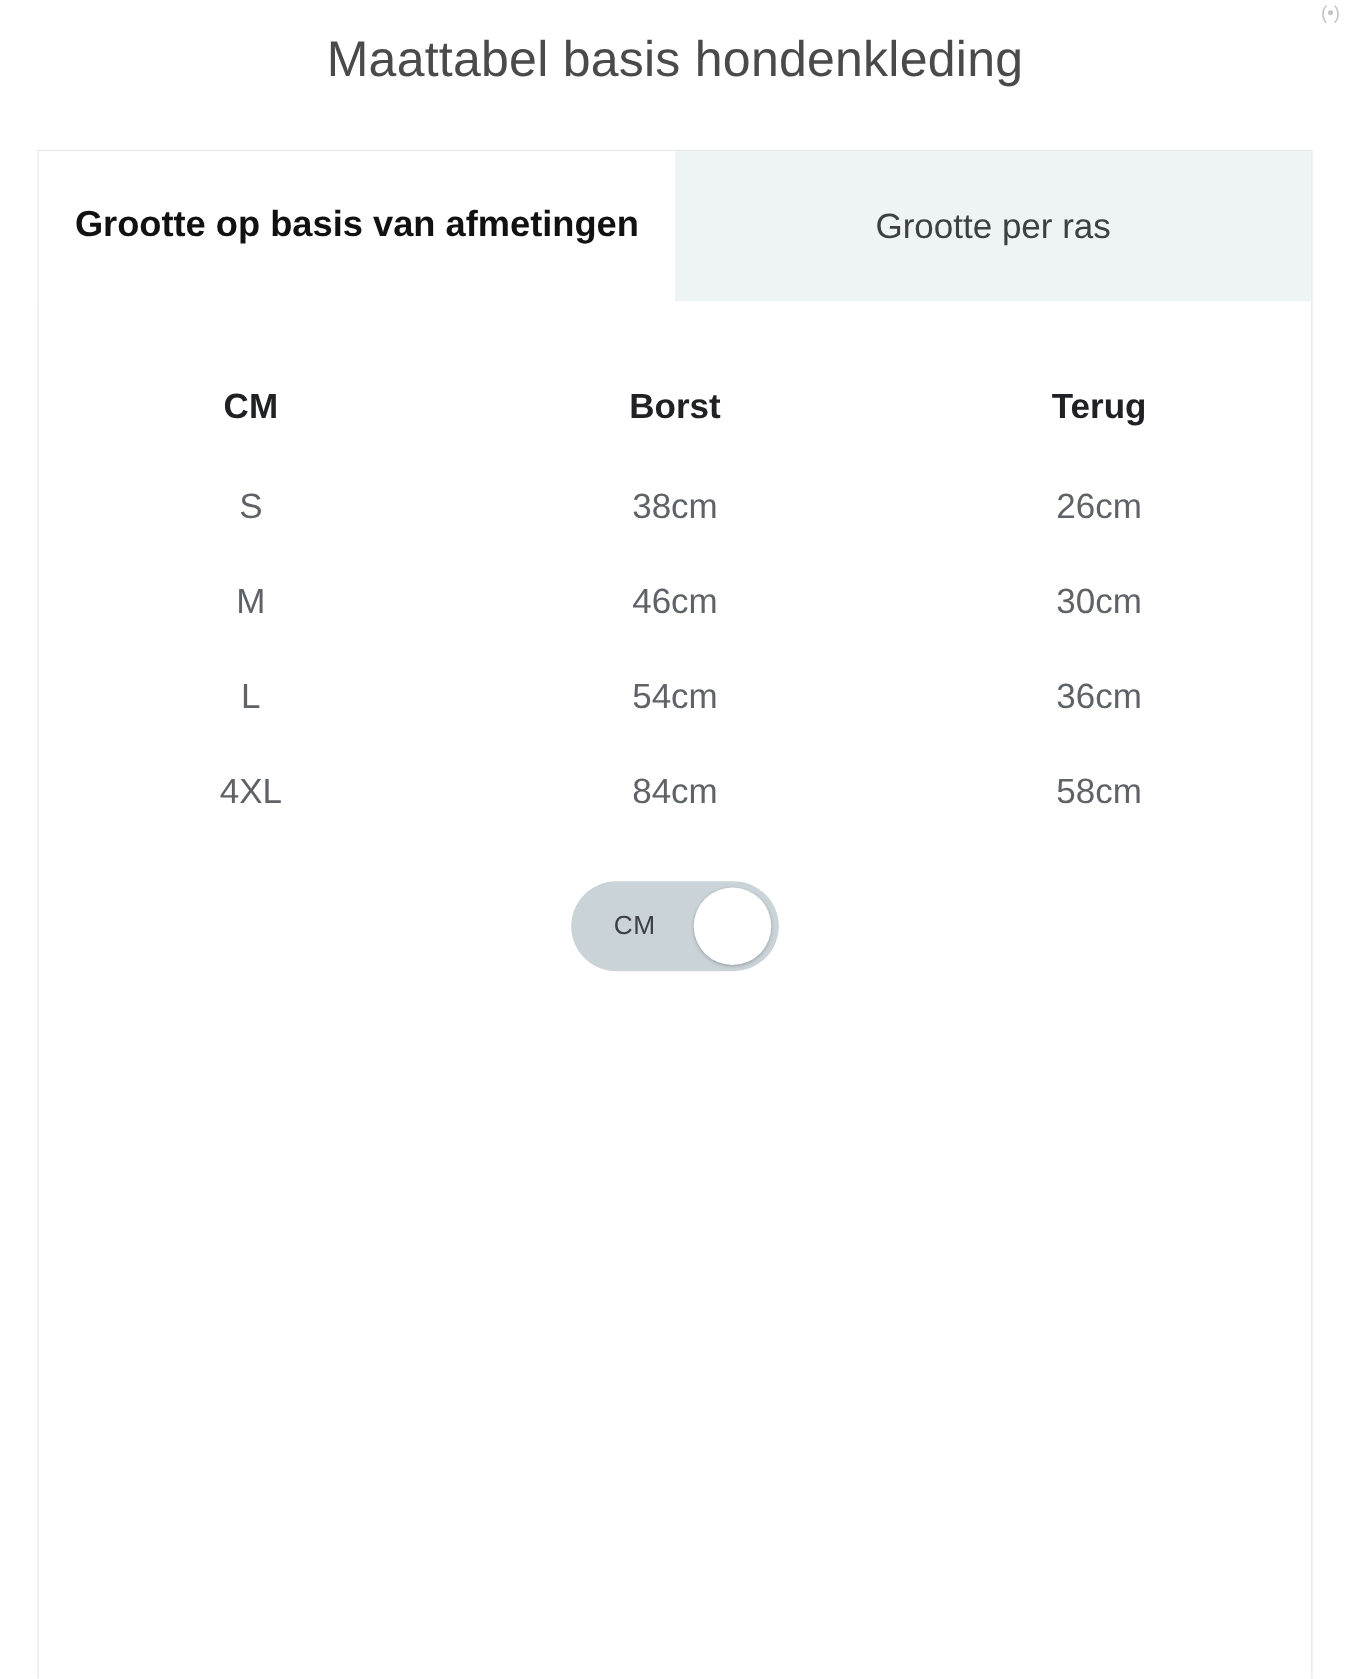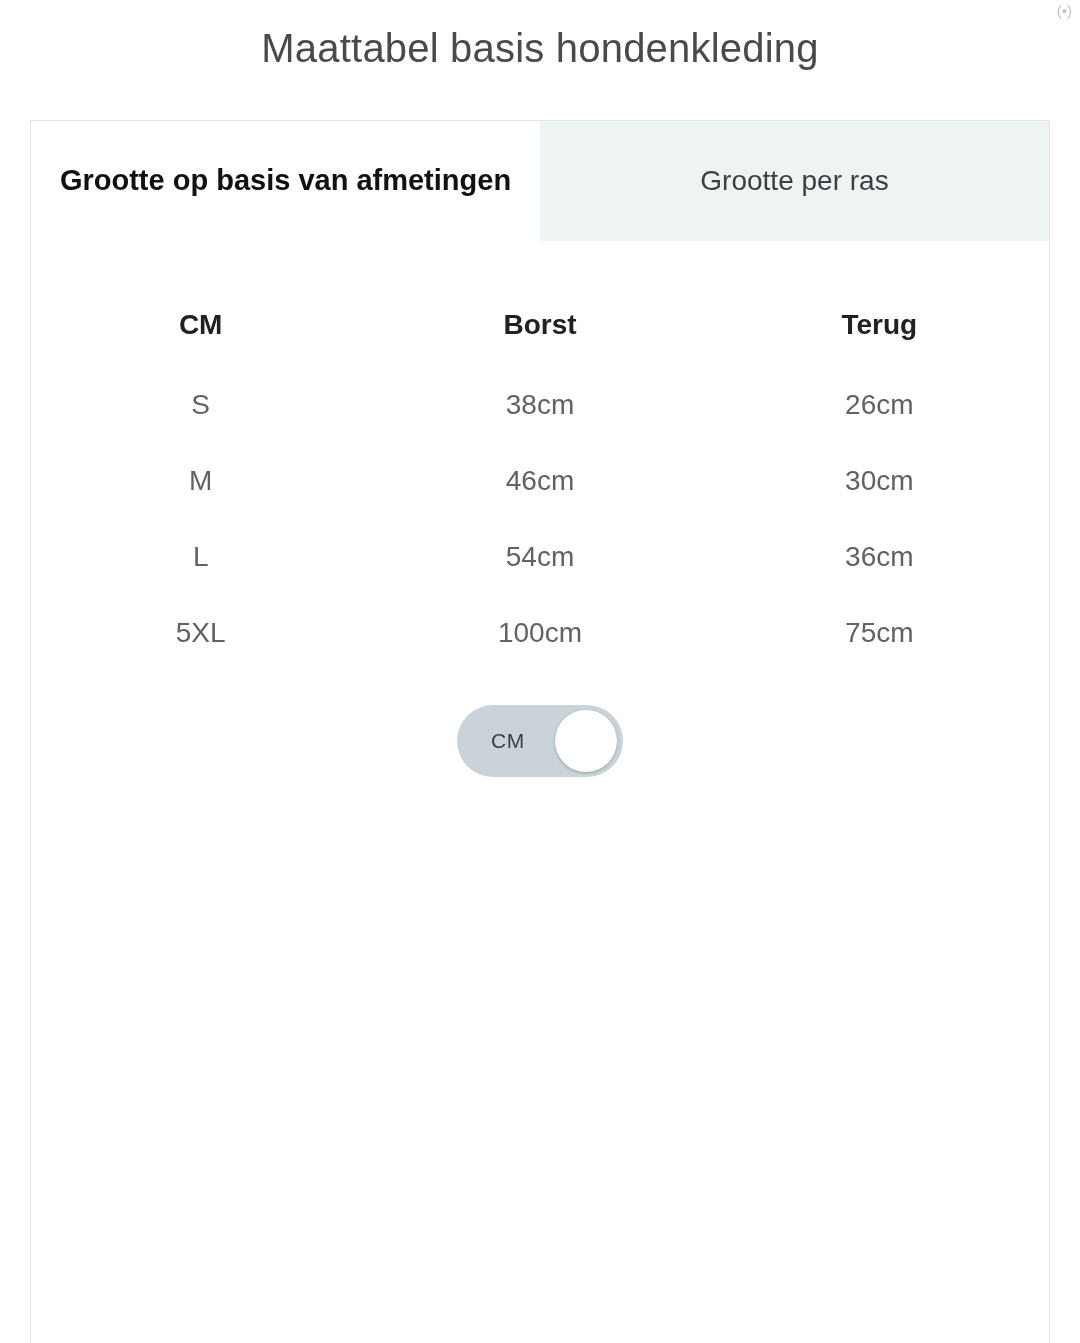--- a/index.html
+++ b/index.html
@@ -163,23 +163,23 @@
         <td>M</td>
         <td>46cm</td>
         <td>30cm</td>
       </tr>
       <tr>
         <td>L</td>
         <td>54cm</td>
         <td>36cm</td>
       </tr>
       <tr>
-        <td>5XL</td>
-        <td>100cm</td>
-        <td>75cm</td>
+        <td>4XL</td>
+        <td>84cm</td>
+        <td>58cm</td>
       </tr>
     </tbody>
   </table>
 
   <div class="unit-toggle-wrap">
     <div class="unit-toggle">
       <span class="unit-label">CM</span>
       <span class="knob"></span>
     </div>
   </div>

